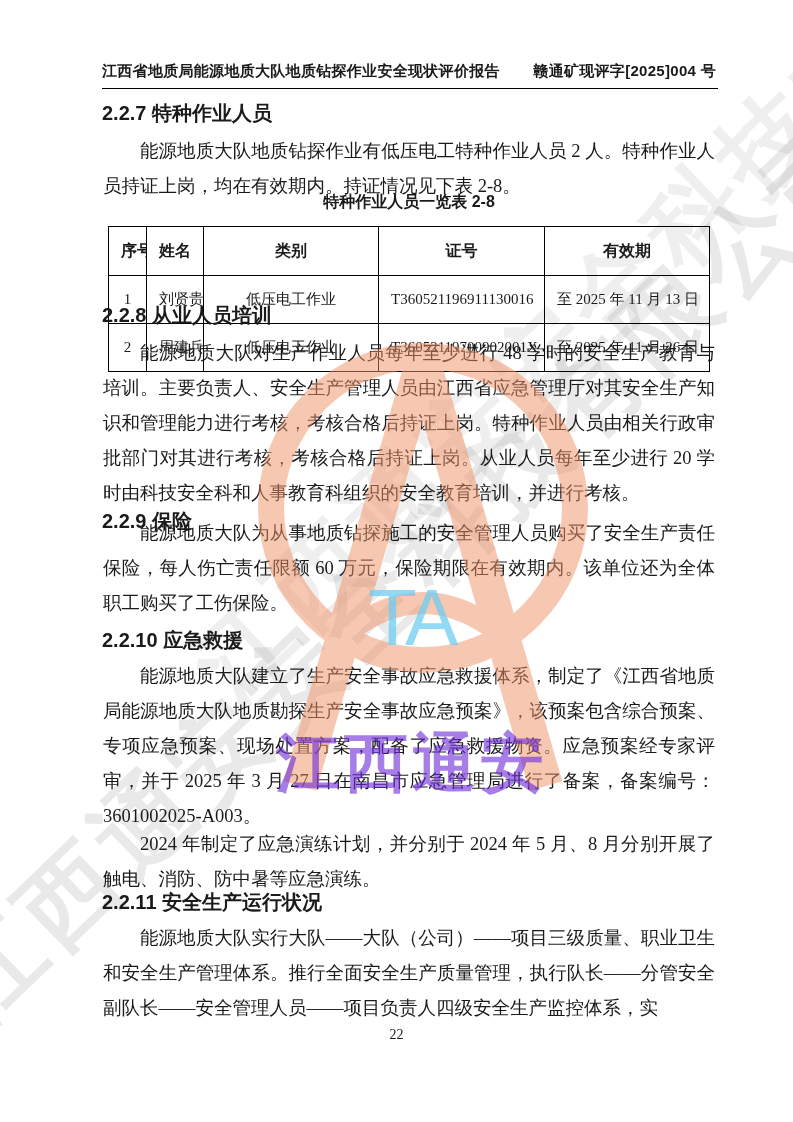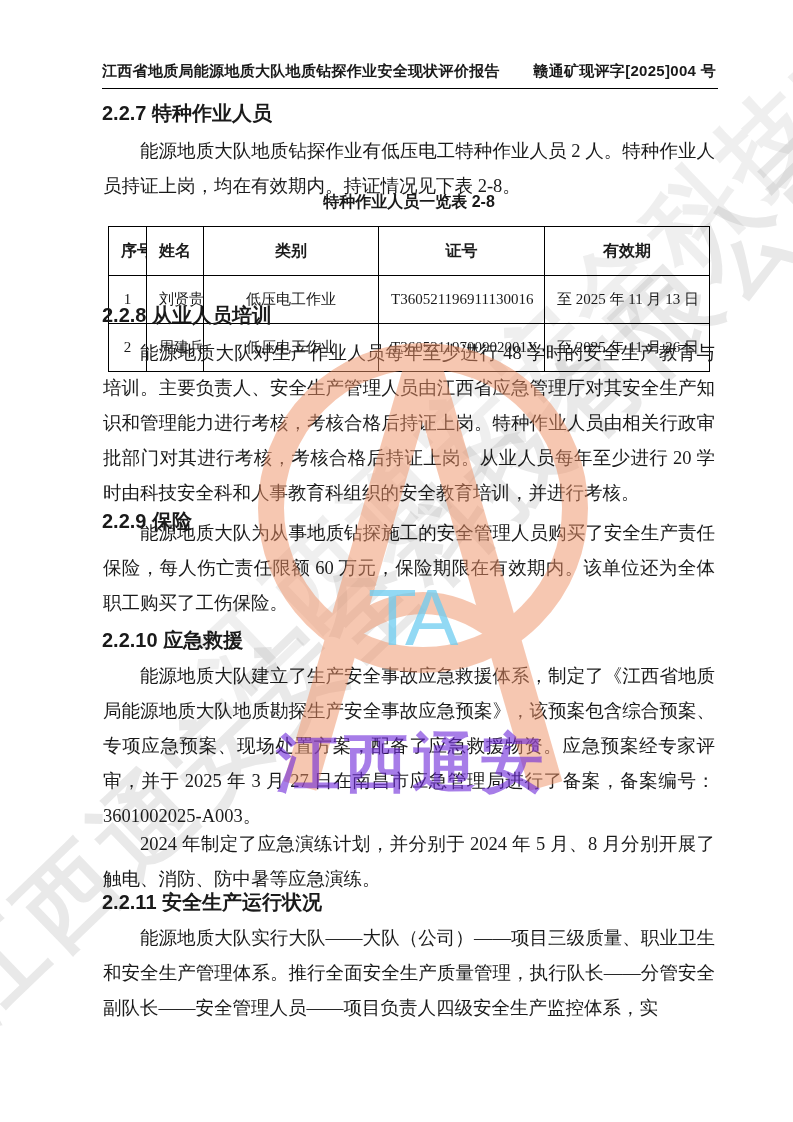--- a/index.html
+++ b/index.html
@@ -170,14 +170,15 @@
   <div class="abs sec-h" style="top:508px">2.2.9 保险</div>
   <div class="abs para" style="top:516px">能源地质大队为从事地质钻探施工的安全管理人员购买了安全生产责任保险，每人伤亡责任限额 60 万元，保险期限在有效期内。该单位还为全体职工购买了工伤保险。</div>
 
   <div class="abs sec-h" style="top:627px">2.2.10 应急救援</div>
   <div class="abs para" style="top:659px">能源地质大队建立了生产安全事故应急救援体系，制定了《江西省地质局能源地质大队地质勘探生产安全事故应急预案》，该预案包含综合预案、专项应急预案、现场处置方案，配备了应急救援物资。应急预案经专家评审，并于 2025 年 3 月 27 日在南昌市应急管理局进行了备案，备案编号：3601002025-A003。</div>
   <div class="abs para" style="top:827px">2024 年制定了应急演练计划，并分别于 2024 年 5 月、8 月分别开展了触电、消防、防中暑等应急演练。</div>
 
   <div class="abs sec-h" style="top:889px">2.2.11 安全生产运行状况</div>
   <div class="abs para" style="top:921px">能源地质大队实行大队——大队（公司）——项目三级质量、职业卫生和安全生产管理体系。推行全面安全生产质量管理，执行队长——分管安全副队长——安全管理人员——项目负责人四级安全生产监控体系，实</div>
 
+  <div class="abs pagenum">22</div>
 
 </div>
 
 </body></html>

